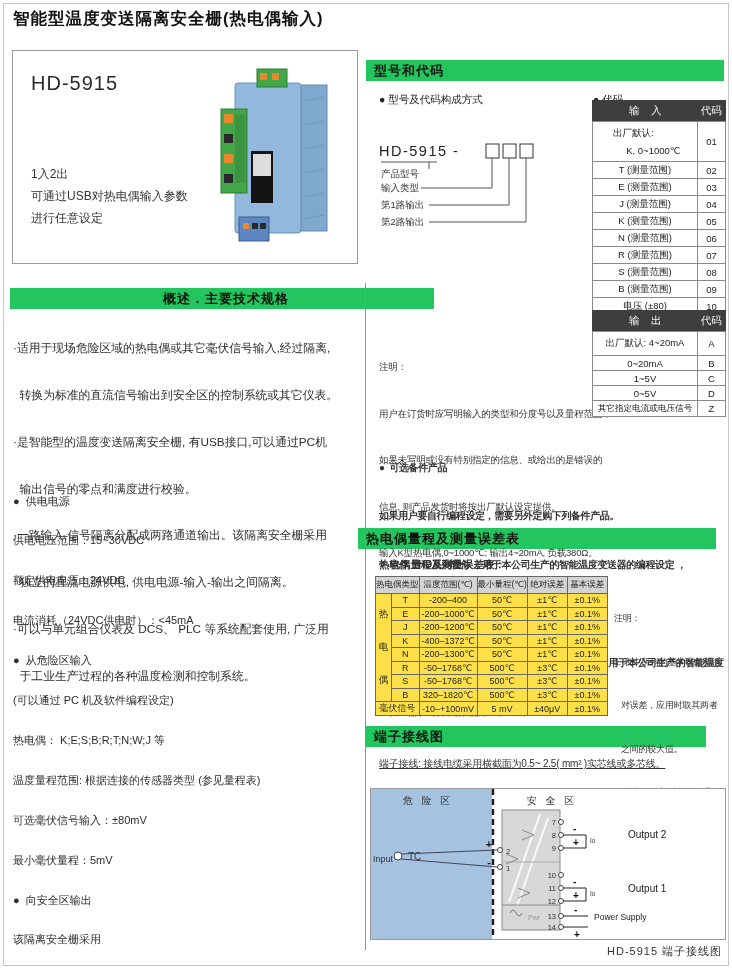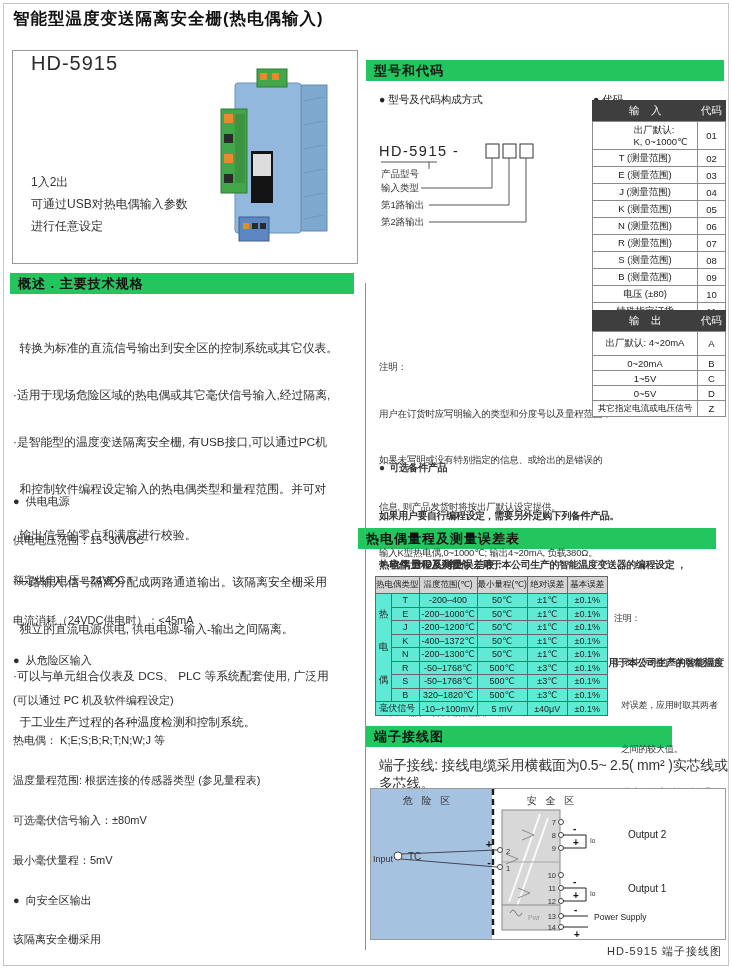--- a/index.html
+++ b/index.html
@@ -2,44 +2,44 @@
 <html><head>
 <meta charset="utf-8">
 <style>
   html,body{margin:0;padding:0;background:#e8e8e8;}
   .page{position:relative;width:732px;height:969px;background:#ffffff;
         font-family:"Liberation Sans","DejaVu Sans",sans-serif;color:#222;overflow:hidden;}
   .abs{position:absolute;}
   .frame{left:3px;top:3px;width:724px;height:961px;border:1px solid #c6c6c6;}
   .title{left:13px;top:8px;font-size:16.5px;font-weight:bold;letter-spacing:1px;color:#111;}
   .product-box{left:12px;top:50px;width:344px;height:212px;border:1px solid #9a9a9a;background:#fff;}
-  .model-name{position:absolute;left:18px;top:1px;font-size:20px;letter-spacing:1px;color:#2b2b2b;}
-  .features{position:absolute;left:18px;top:112px;font-size:12px;line-height:22px;color:#333;margin-top:8px;}
+  .model-name{position:absolute;left:18px;top:21px;font-size:20px;letter-spacing:1px;color:#2b2b2b;}
+  .features{position:absolute;left:18px;top:112px;font-size:12px;line-height:22px;color:#333;}
   .photo{position:absolute;left:188px;top:16px;}
   .secbar{background:#22c55e;color:#111;font-weight:bold;font-size:13px;letter-spacing:1px;
           height:21px;line-height:21px;padding-left:8px;box-sizing:border-box;}
   .divider{left:365px;top:283px;width:1px;height:667px;background:#8f8f8f;}
   .ovl{left:13px;top:310px;font-size:11.8px;line-height:15.6px;white-space:pre;color:#2e2e2e;}
   .specs{left:13px;top:468px;font-size:11px;line-height:13.3px;white-space:pre;color:#2e2e2e;}
   .bullet{font-size:10.5px;color:#222;}
   .codetable{border-collapse:collapse;font-size:10px;color:#222;width:133px;table-layout:fixed;border:1px solid #3e3e3e;background:#fff;}
   .codetable th{background:#3e3e3e;color:#f4f4f4;font-weight:normal;font-size:10.5px;padding:3px 0;white-space:pre;}
   .codetable td{border:1px solid #8a8a8a;text-align:center;padding:1.5px 2px;font-size:9.5px;}
-  .codetable .pre{white-space:pre-wrap;text-align:center;padding-left:20px;line-height:12px;}
+  .codetable .pre{white-space:pre-wrap;text-align:left;padding-left:20px;line-height:18px;}
   .codetable .tall{padding:5px 2px;}
   .codetable .small{font-size:8.6px;}
   .note{left:379px;top:328px;font-size:9.5px;line-height:15.5px;white-space:pre;color:#333;letter-spacing:-0.2px;}
   .acc{left:379px;top:427px;font-size:10px;line-height:16.3px;white-space:pre;color:#333;letter-spacing:-0.4px;font-weight:bold;}
   .tclabel{left:379px;top:558px;font-size:10.5px;color:#333;font-weight:bold;}
-  .tctable{border-collapse:collapse;table-layout:fixed;background:#5eead4;color:#222;}
+  .tctable{border-collapse:collapse;table-layout:fixed;background:#fde047;color:#222;}
   .tctable th{background:#d4d4d4;font-size:8.5px;font-weight:normal;border:1px solid #666;padding:2px 0;white-space:nowrap;color:#222;}
   .tctable td{border:1px solid #666;text-align:center;padding:0 1px;height:12.5px;font-size:9px;white-space:nowrap;}
   .vstack{display:flex;flex-direction:column;justify-content:space-around;height:98px;font-size:9.5px;}
   .tcnotes{left:614px;top:582px;font-size:9px;line-height:14.5px;white-space:pre;color:#333;letter-spacing:-0.2px;}
-  .wnote{left:379px;top:757px;font-size:14px;color:#333;letter-spacing:-0.2px;}
+  .wnote{left:379px;top:757px;font-size:10px;color:#333;letter-spacing:-0.2px;text-decoration:underline;}
   .caption{left:607px;top:944px;font-size:11px;letter-spacing:1px;color:#333;}
 </style>
 </head>
 <body>
 
 <div class="page">
   <div class="abs frame"></div>
 
   <div class="abs title">智能型温度变送隔离安全栅(热电偶输入)</div>
 
@@ -72,32 +72,31 @@
         <rect x="50" y="84" width="22" height="52" fill="#141414"></rect>
         <rect x="52" y="87" width="18" height="22" fill="#dddddd"></rect>
         <rect x="38" y="150" width="30" height="24" fill="#5d87c2" stroke="#3f5f8e"></rect>
         <rect x="42" y="156" width="6" height="6" fill="#e78a2e"></rect>
         <rect x="51" y="156" width="6" height="6" fill="#2a2a2a"></rect>
         <rect x="59" y="156" width="6" height="6" fill="#2a2a2a"></rect>
       </g>
     </svg>
   </div>
 
-  <div class="abs secbar" style="left:10px;top:273px;width:344px;">概述 . 主要技术规格</div>
+  <div class="abs secbar" style="left:10px;top:288px;width:424px;text-align:center;">概述 . 主要技术规格</div>
   <div class="abs secbar" style="left:366px;top:60px;width:358px;">型号和代码</div>
   <div class="abs secbar" style="left:358px;top:528px;width:358px;">热电偶量程及测量误差表</div>
-  <div class="abs secbar" style="left:366px;top:726px;width:306px;">端子接线图</div>
+  <div class="abs secbar" style="left:366px;top:726px;width:340px;">端子接线图</div>
 
   <div class="abs divider"></div>
 
   <div class="abs ovl">
+    <div>·适用于现场危险区域的热电偶或其它毫伏信号输入,经过隔离,</div>
     <div>  转换为标准的直流信号输出到安全区的控制系统或其它仪表。</div>
-    <div>·适用于现场危险区域的热电偶或其它毫伏信号输入,经过隔离,</div>
     <div>·是智能型的温度变送隔离安全栅, 有USB接口,可以通过PC机</div>
-    <div>  和控制软件编程设定输入的热电偶类型和量程范围。并可对</div>
     <div>  输出信号的零点和满度进行校验。</div>
     <div>·一路输入,信号隔离分配成两路通道输出。该隔离安全栅采用</div>
     <div>  独立的直流电源供电, 供电电源-输入-输出之间隔离。</div>
     <div>·可以与单元组合仪表及 DCS、 PLC 等系统配套使用, 广泛用</div>
     <div>  于工业生产过程的各种温度检测和控制系统。</div>
   </div>
 
   <div class="abs specs">
     <div>●  供电电源</div>
     <div>供电电压范围：15~30VDC</div>

